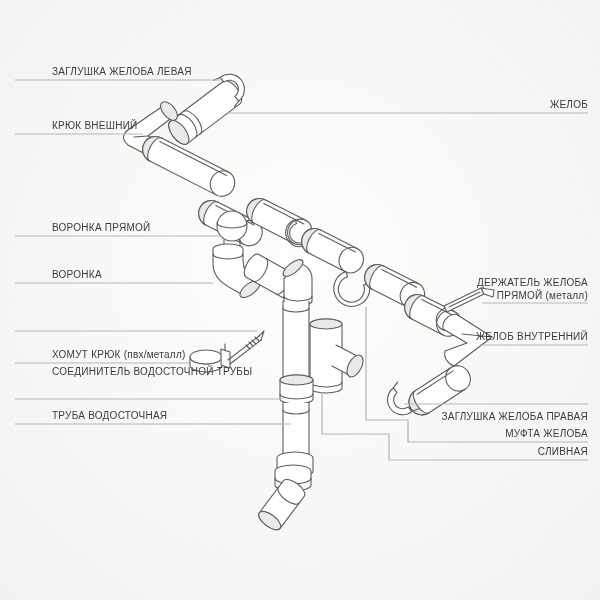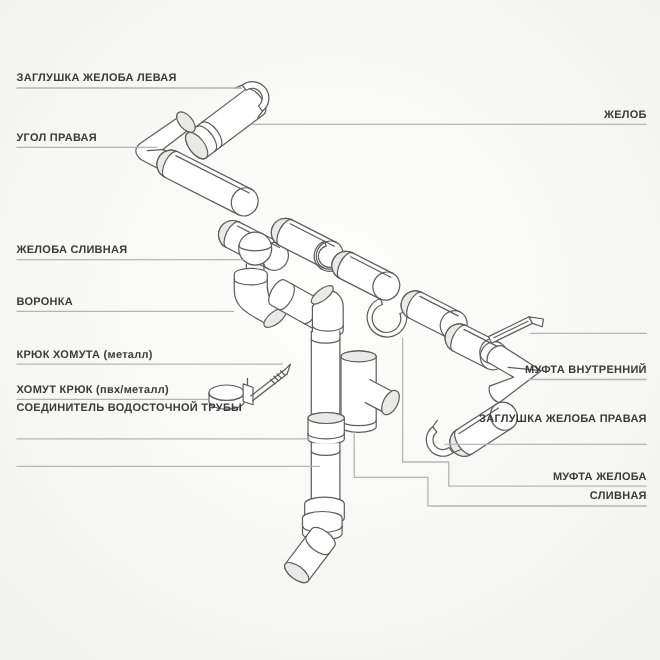--- a/index.html
+++ b/index.html
@@ -7,26 +7,27 @@
     position:relative;
     width:600px;height:600px;
     overflow:hidden;
     background:radial-gradient(circle at 50% 45%, #fdfdfc 0%, #f7f7f5 55%, #f1f1ef 100%);
     font-family:"Liberation Sans", sans-serif;
   }
   .art{position:absolute;left:0;top:0;}
   .lbl{
     position:absolute;
     font-size:10px;
-    font-weight:700;
+    font-weight:400;
     letter-spacing:.25px;
     color:#3a3a3a;
     white-space:nowrap;
     line-height:13px;
     height:14px;
+    margin-left:37px;
   }
   .lbl-l{left:15px;text-align:left;}
   .lbl-r{right:12px;text-align:right;}
   .lbl-2line{height:26px;}
 </style>
 </head>
 <body>
 
 <div class="stage">
 
@@ -209,28 +210,30 @@
       <line x1="228" y1="113" x2="588" y2="113"></line>
       <line x1="482" y1="303" x2="588" y2="303"></line>
       <line x1="480" y1="345" x2="588" y2="345"></line>
       <line x1="404" y1="404" x2="588" y2="404"></line>
       <path d="M366,307 L366,420 L408,420 L408,442 L588,442"></path>
       <path d="M322,392 L322,434 L389,434 L389,460 L588,460"></path>
     </g>
   </svg>
 
   <div class="lbl lbl-l" style="top:65px">ЗАГЛУШКА ЖЕЛОБА ЛЕВАЯ</div>
-  <div class="lbl lbl-l" style="top:119px">УГОЛ ПРАВАЯ</div>
-  <div class="lbl lbl-l" style="top:221px">ЖЕЛОБА СЛИВНАЯ</div>
+  <div class="lbl lbl-l" style="top:119px">КРЮК ВНЕШНИЙ</div>
+  <div class="lbl lbl-l" style="top:221px">ВОРОНКА ПРЯМОЙ</div>
   <div class="lbl lbl-l" style="top:268px">ВОРОНКА</div>
-  <div class="lbl lbl-l" style="top:316px">КРЮК ХОМУТА (металл)</div>
   <div class="lbl lbl-l" style="top:348px">ХОМУТ КРЮК (пвх/металл)</div>
   <div class="lbl lbl-l" style="top:365px">СОЕДИНИТЕЛЬ ВОДОСТОЧНОЙ ТРУБЫ</div>
+  <div class="lbl lbl-l" style="top:409px">ТРУБА ВОДОСТОЧНАЯ</div>
 
   <div class="lbl lbl-r" style="top:98px">ЖЕЛОБ</div>
   <div class="lbl lbl-r lbl-2line" style="top:276px">
+    <div>ДЕРЖАТЕЛЬ ЖЕЛОБА</div>
+    <div>ПРЯМОЙ (металл)</div>
   </div>
-  <div class="lbl lbl-r" style="top:330px">МУФТА ВНУТРЕННИЙ</div>
-  <div class="lbl lbl-r" style="top:375px">ЗАГЛУШКА ЖЕЛОБА ПРАВАЯ</div>
+  <div class="lbl lbl-r" style="top:330px">ЖЕЛОБ ВНУТРЕННИЙ</div>
+  <div class="lbl lbl-r" style="top:410px">ЗАГЛУШКА ЖЕЛОБА ПРАВАЯ</div>
   <div class="lbl lbl-r" style="top:427px">МУФТА ЖЕЛОБА</div>
   <div class="lbl lbl-r" style="top:445px">СЛИВНАЯ</div>
 
 </div>
 
 </body></html>

